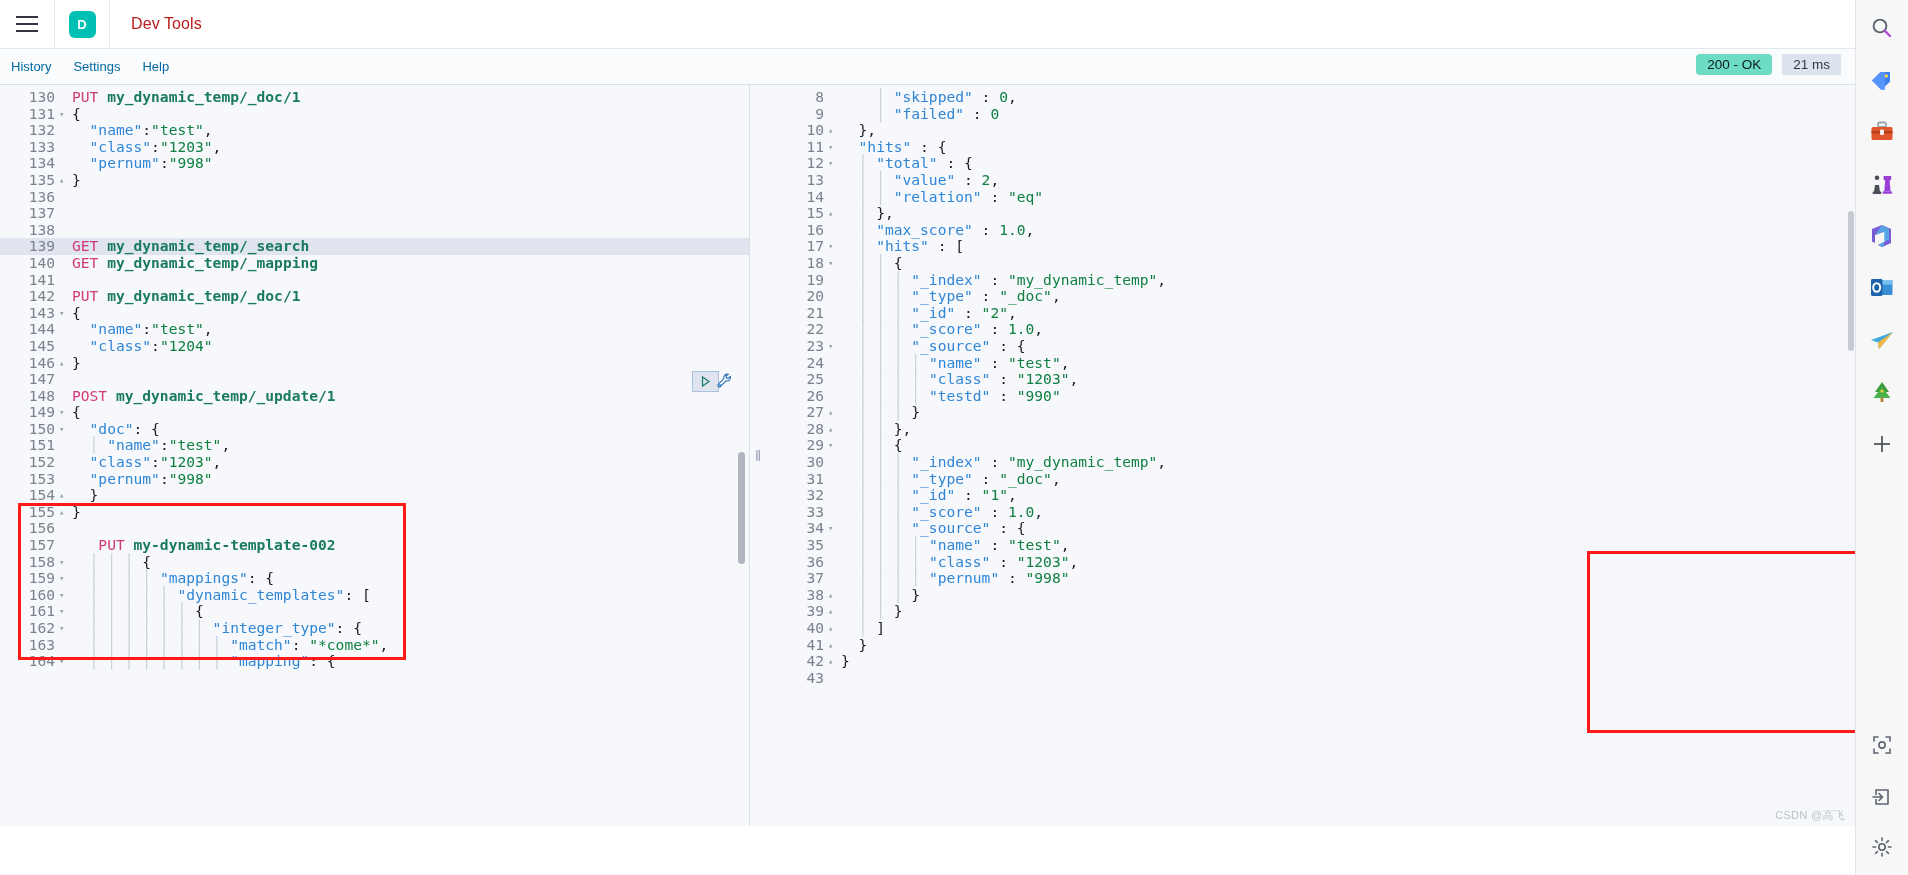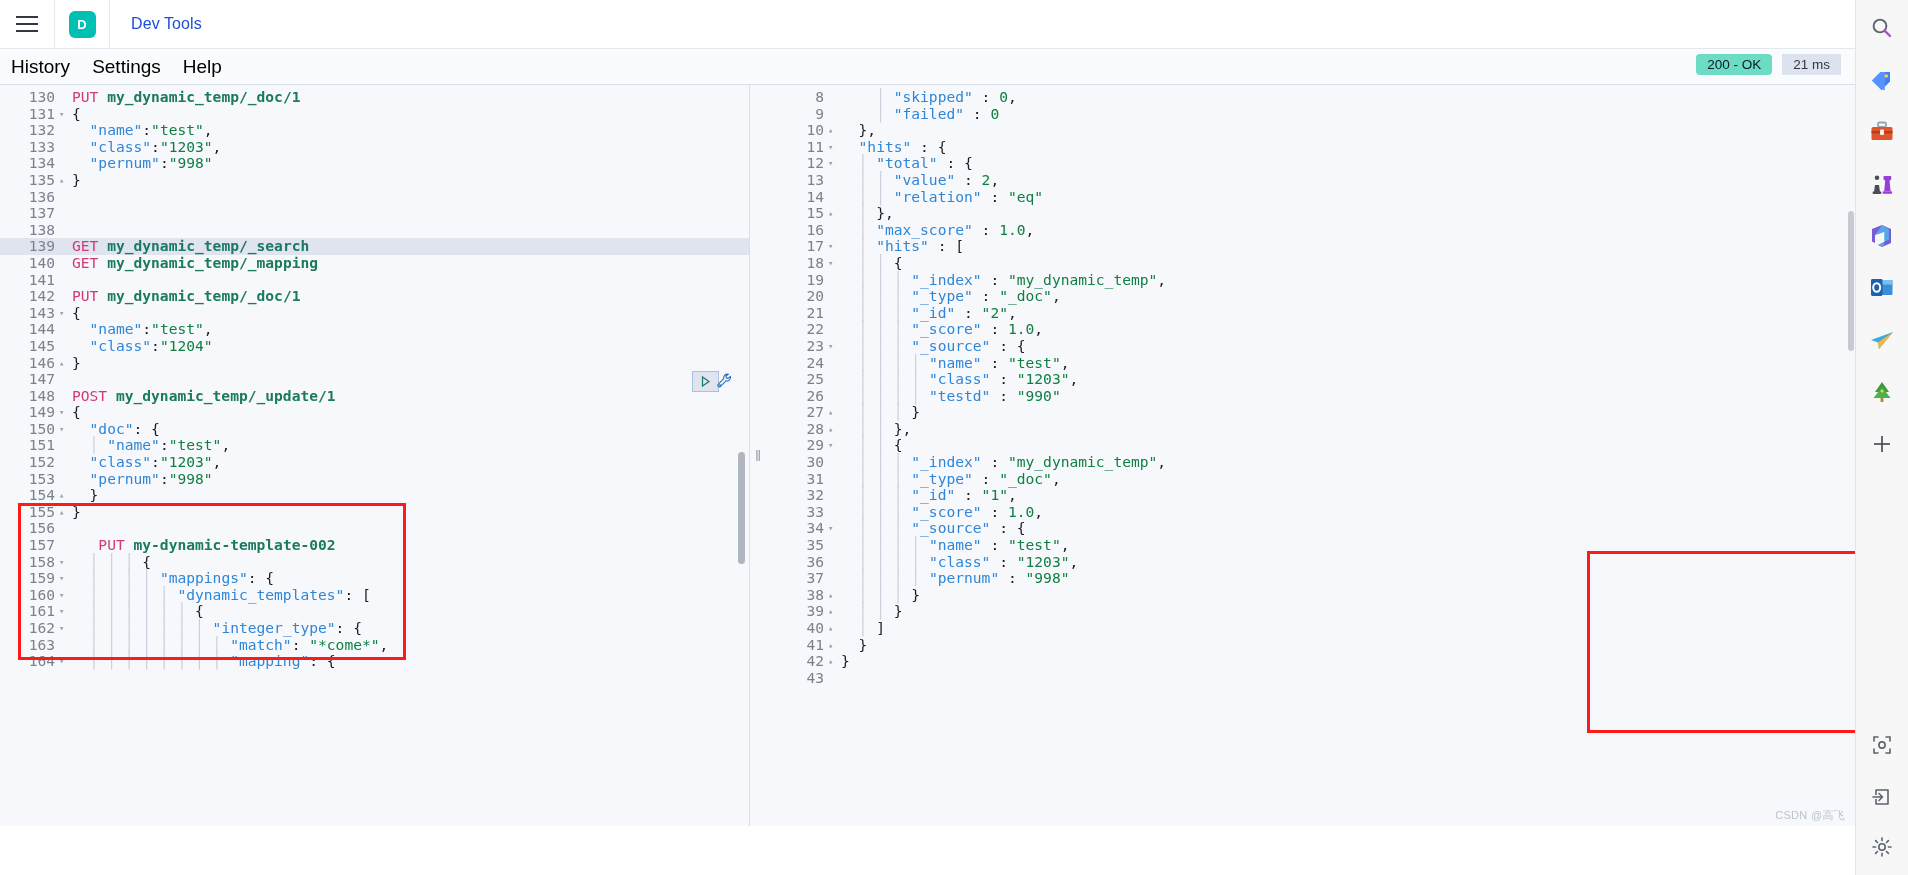--- a/index.html
+++ b/index.html
@@ -27,21 +27,21 @@
   .burger .bars i:nth-child(2) { top: 7px; }
   .burger .bars i:nth-child(3) { top: 14px; }
   .hdr .divider { width: 1px; height: 49px; background: #e6ebf2; }
   .hdr .logo-wrap { width: 54px; height: 49px; display:flex; align-items:center; justify-content:center; }
   .hdr .logo {
     width: 27px; height: 27px; border-radius: 6px; background: #00BFB3;
     color: #fff; font-size: 13px; font-weight: bold; display: flex;
     align-items: center; justify-content: center; letter-spacing: .3px;
   }
   .hdr .app-title {
-    font-size: 16px; color: #1d4ed8; padding-left: 21px; letter-spacing: .1px;
+    font-size: 16px; color: #b91c1c; padding-left: 21px; letter-spacing: .1px;
   }
 
   
   .tabs {
     height: 48px; display: flex; align-items: flex-end;
     padding-left: 11px; background: #fff;
     border-bottom: 1px solid #d3dae6;
     position: relative;
   }
   .tab {
@@ -59,21 +59,21 @@
     font-size: 12.5px; font-weight: bold; color: #343741;
     padding: 4px 13px; letter-spacing: .6px; background: #fff;
   }
 
   
   .subnav {
     height: 36px; display: flex; align-items: center; gap: 22px;
     padding-left: 11px; background: #fafbfd; position: relative;
     border-bottom: 1px solid #d9dfea;
   }
-  .subnav .item { font-size: 19px; color: #000000; cursor: pointer; }
+  .subnav .item { font-size: 13px; color: #0369a1; cursor: pointer; }
   .badges { position: absolute; right: 14px; top: 5px; display: flex; gap: 10px; align-items: center; }
   .badge-ok {
     background: #6ddcc4; color: #0f172a; font-size: 13.5px;
     padding: 3px 11px; border-radius: 4px;
   }
   .badge-ms {
     background: #dde3ee; color: #343741; font-size: 13.5px;
     padding: 3px 11px; border-radius: 0;
   }
 

